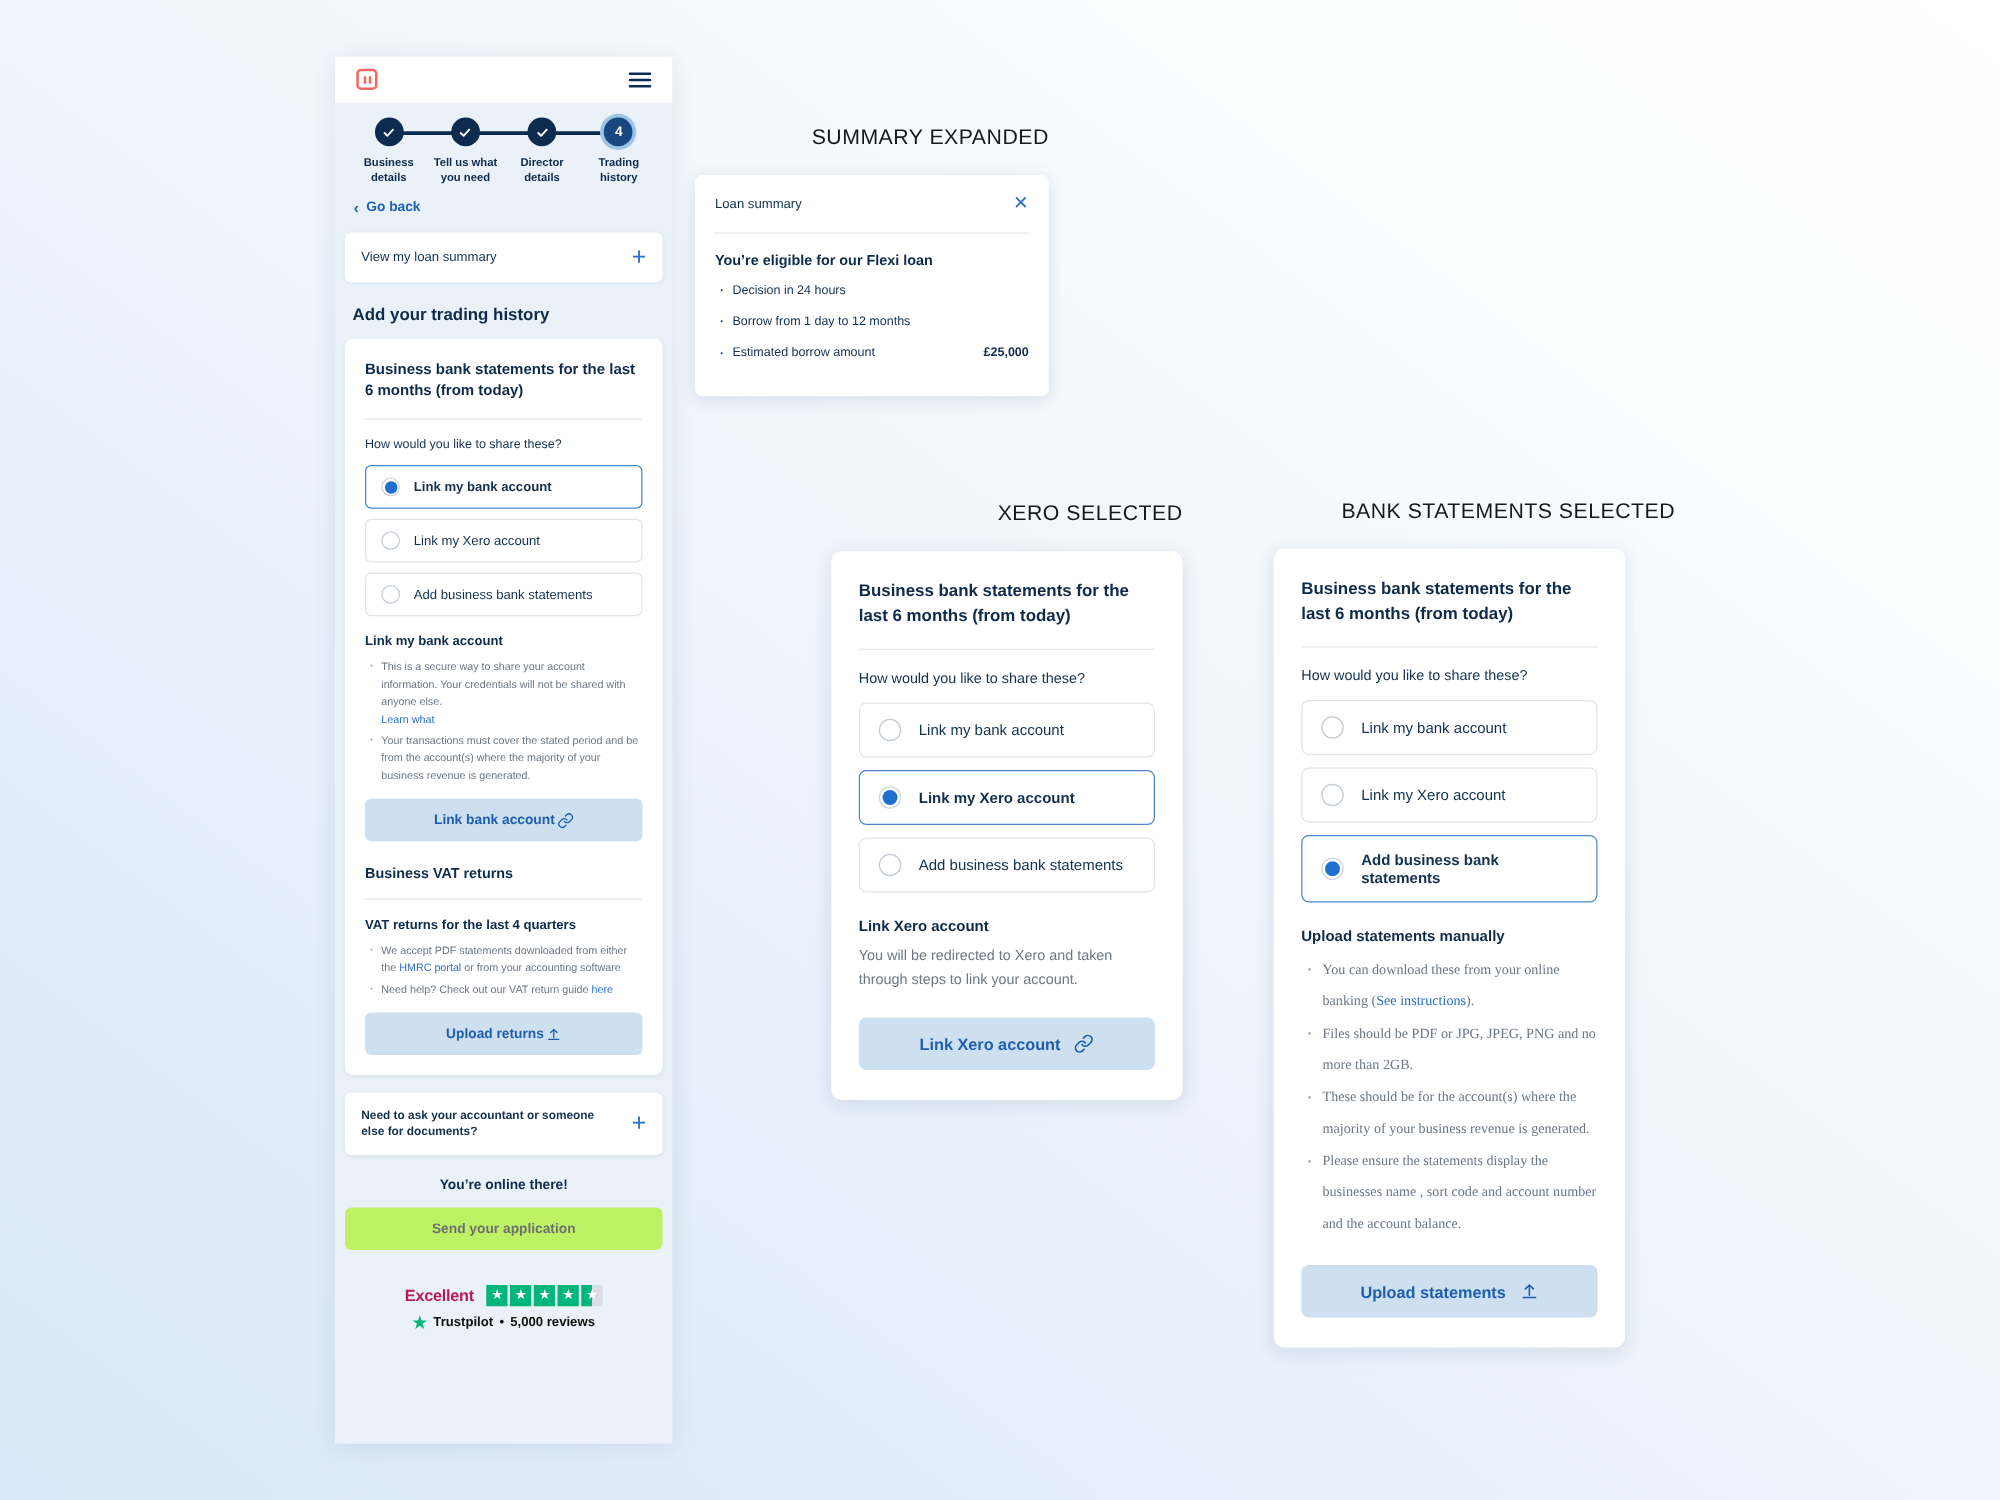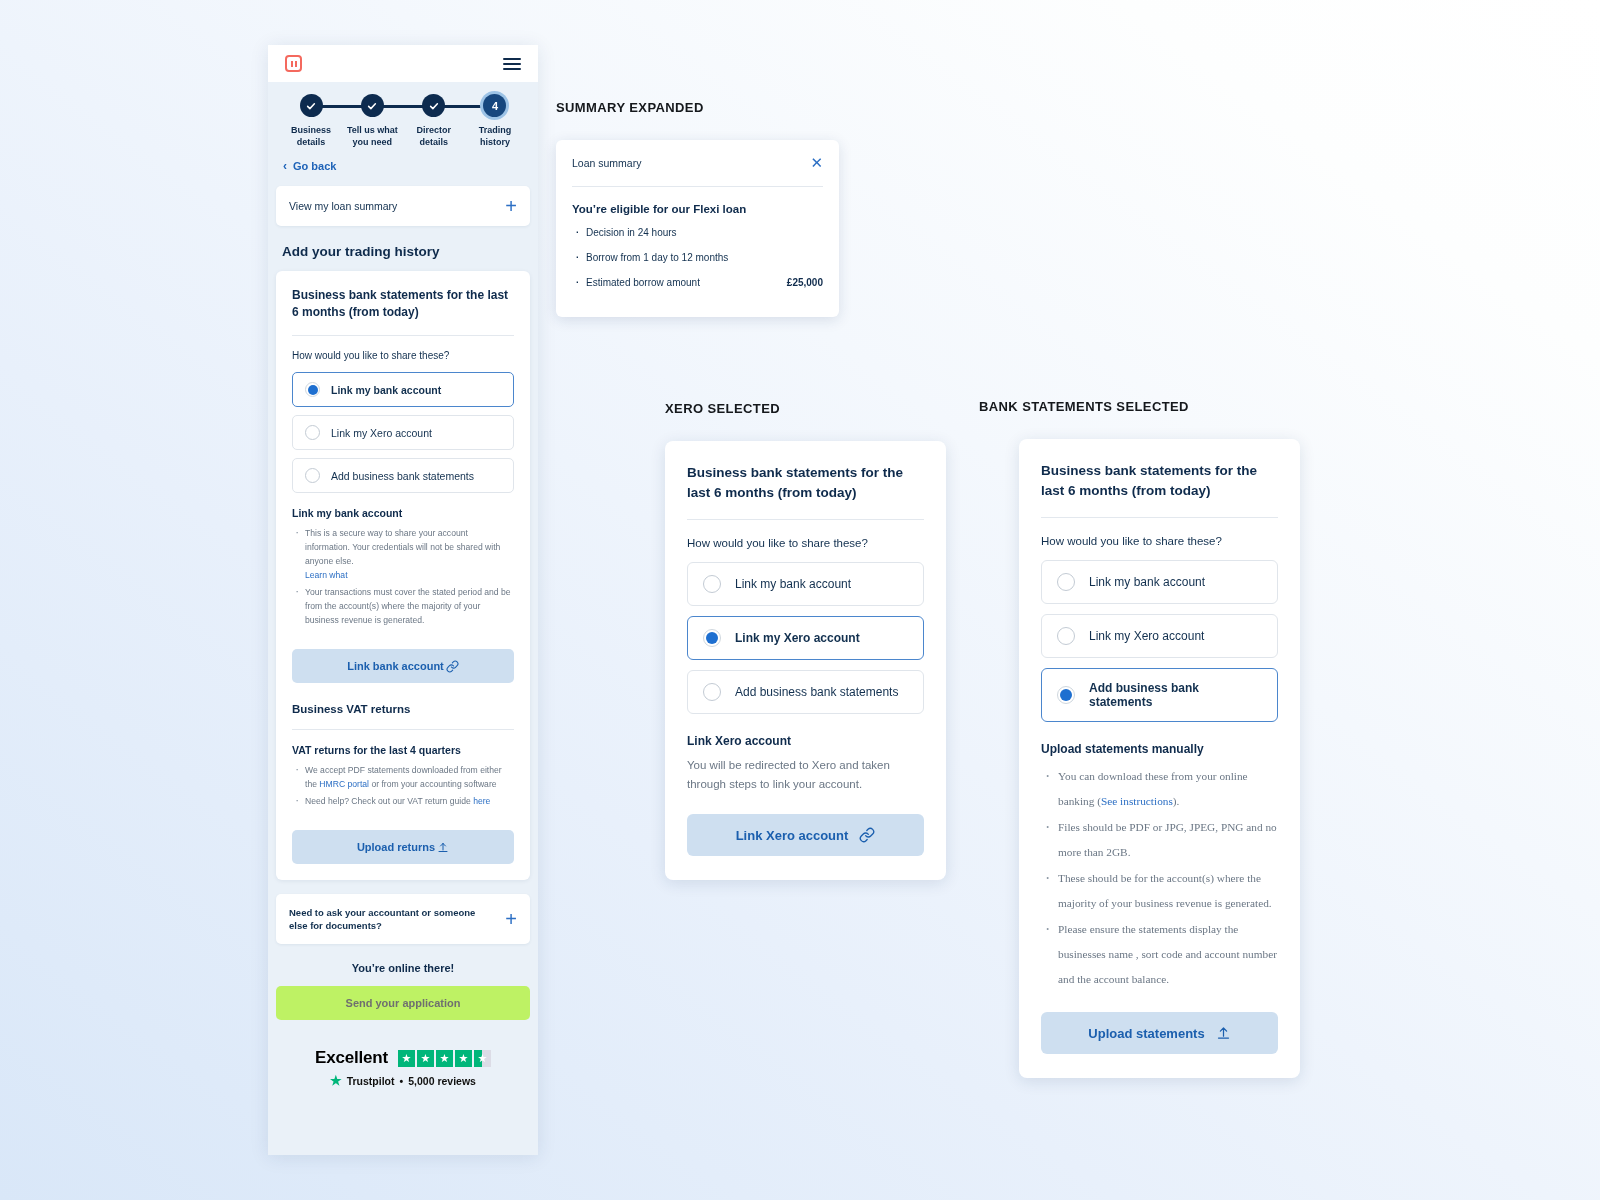--- a/index.html
+++ b/index.html
@@ -239,21 +239,21 @@
     content: "·";
     position: absolute;
     left: 3px;
     top: -1px;
     font-size: 13px;
     color: #8d98a5;
   }
   a.link { color: #2c6fc4; text-decoration: none; cursor: pointer; }
 
   .btn-secondary {
-    margin-top: 22px;
+    margin-top: 12px;
     background: #cedff0;
     color: #1b5fae;
     border: none;
     border-radius: 5px;
     width: 100%;
     height: 34px;
     font-size: 11px;
     font-weight: 700;
     font-family: "Liberation Sans", sans-serif;
     display: flex;
@@ -303,43 +303,43 @@
   }
 
   .trustpilot {
     padding-top: 28px;
     display: flex;
     flex-direction: column;
     align-items: center;
     gap: 6px;
   }
   .tp-top { display: flex; align-items: center; gap: 10px; }
-  .tp-word { font-size: 17px; font-weight: 700; color: #000000; letter-spacing: -0.2px;}
+  .tp-word { font-size: 13px; font-weight: 700; color: #be185d; letter-spacing: -0.2px;}
   .tp-stars { display: flex; gap: 2px; }
   .tp-star {
     width: 17px; height: 17px;
     background: #00b67a;
     display: flex; align-items: center; justify-content: center;
     color: #fff; font-size: 11px; line-height: 1;
   }
   .tp-star.half { background: linear-gradient(to right, #00b67a 50%, #dcdce6 50%); }
   .tp-bottom {
     display: flex; align-items: center; gap: 5px;
     font-size: 10.5px; color: #10100f; font-weight: 600;
   }
   .tp-logo-star { color: #00b67a; font-size: 13px; line-height: 1; }
 
   
   .board-title {
     position: absolute;
-    font-size: 13px;
-    font-weight: 700;
+    font-size: 17px;
+    font-weight: 400;
     letter-spacing: 0.4px;
     color: #15181c;
-    text-align: left;
+    text-align: right;
   }
 
   
   .summary-panel {
     position: absolute;
     left: 556px;
     top: 140px;
     width: 283px;
     background: #fff;
     border-radius: 6px;

